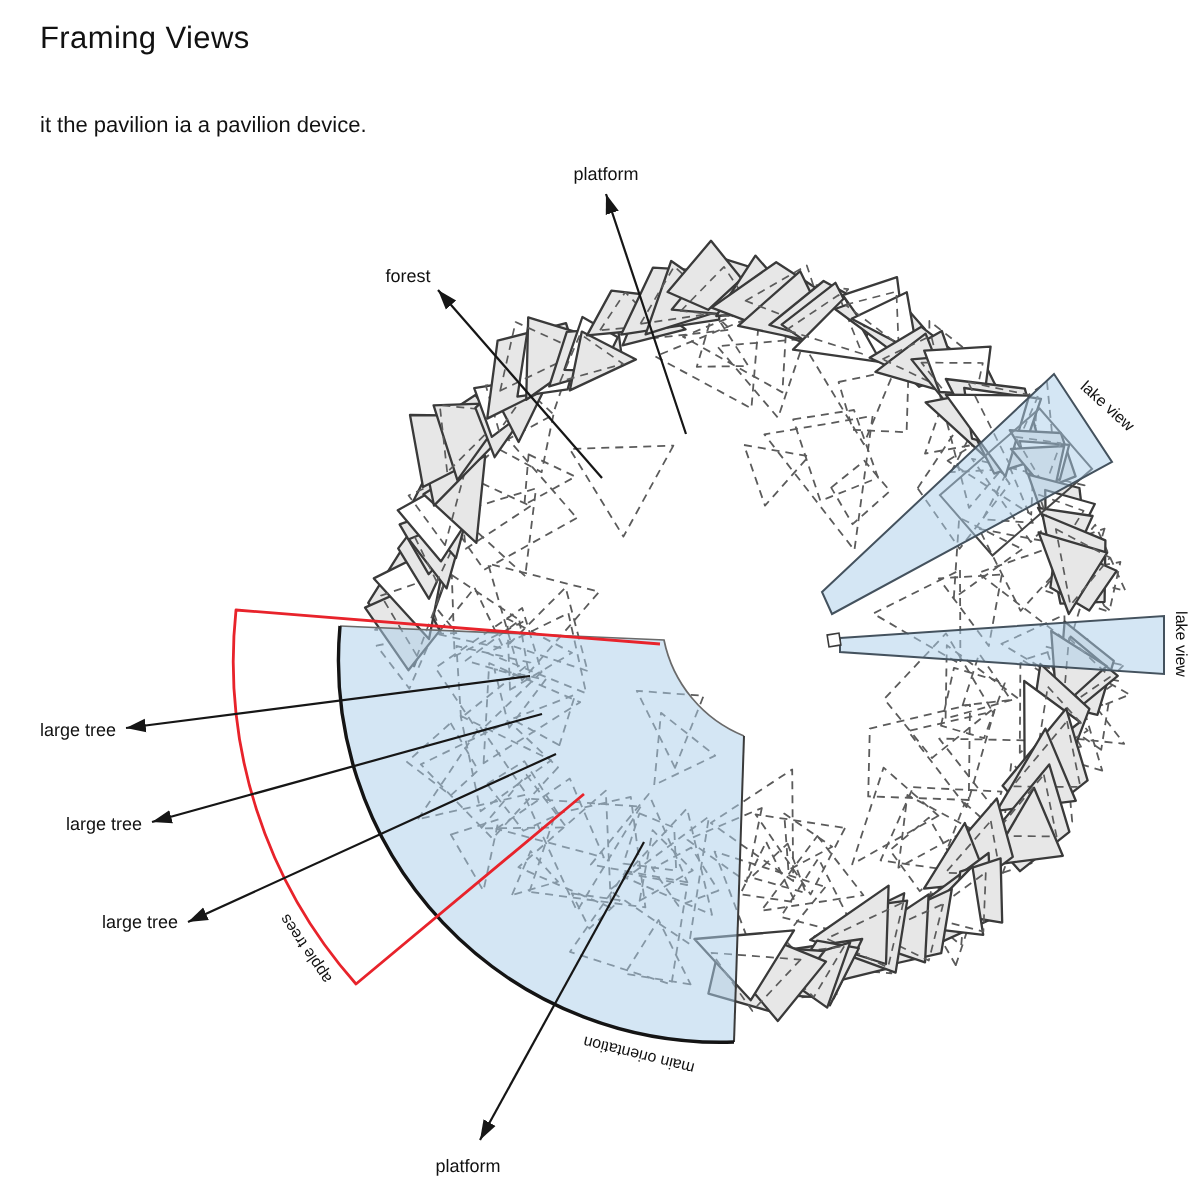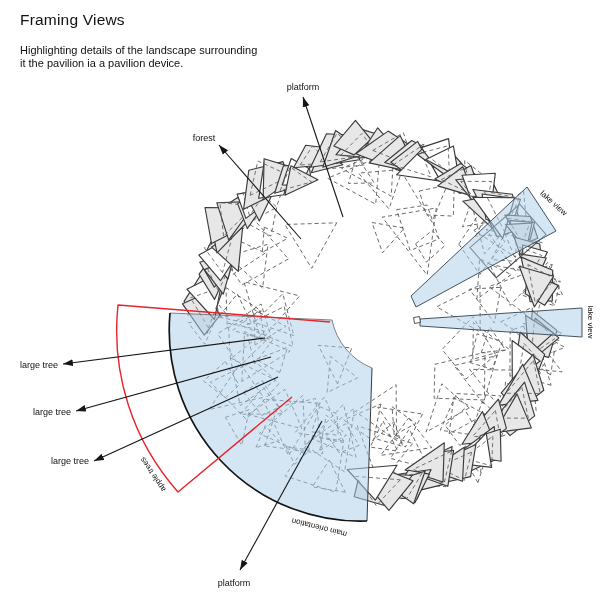--- a/index.html
+++ b/index.html
@@ -25,21 +25,21 @@
   .facet-outline{fill:none;stroke:#444;stroke-width:1;}
   .apex-box{fill:#fff;stroke:#3a3a3a;stroke-width:.8;}
 </style>
 </head>
 <body>
 
 <div class="stage">
 
   <div class="hdr">
     <h1>Framing Views</h1>
-    <p><span>Highlighting details of the landscape surrounding</span><br>
+    <p><br>
     <span>it the pavilion ia a pavilion device.</span></p>
   </div>
 
   <svg id="diagram" width="600" height="600" viewBox="0 0 600 600">
     <defs>
       <marker id="ah" orient="auto" markerWidth="10" markerHeight="8" refX="9" refY="3.5">
         <path d="M0,0.4 L9,3.5 L0,6.6 Z" fill="#161616"></path>
       </marker>
     </defs>
 

